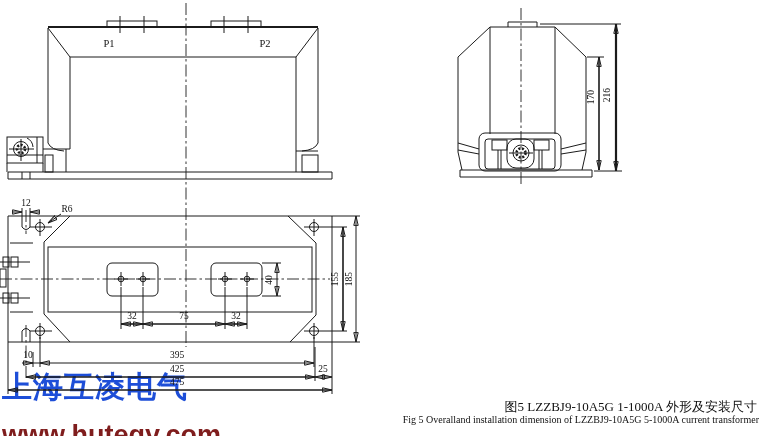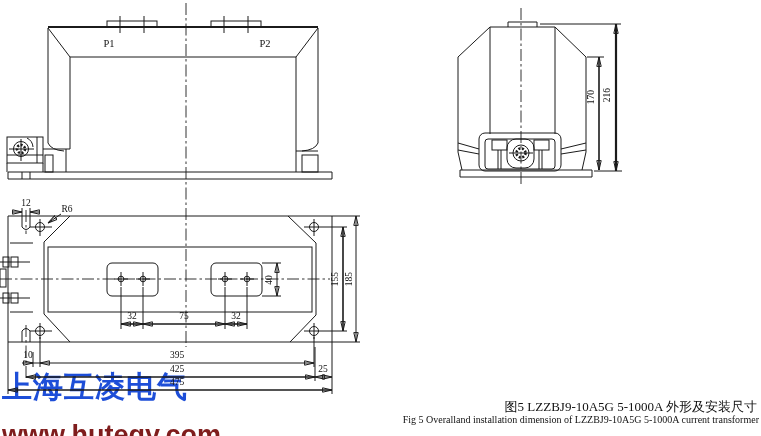--- a/index.html
+++ b/index.html
@@ -267,15 +267,15 @@
         <line class="med" x1="26" y1="377" x2="315" y2="377" marker-start="url(#arr)" marker-end="url(#arr)"></line>
         <text x="177" y="372" text-anchor="middle">425</text>
         <line x1="315" y1="377" x2="332" y2="377" marker-start="url(#arr)" marker-end="url(#arr)"></line>
         <text x="323" y="372" text-anchor="middle">25</text>
         <line class="med" x1="8" y1="390" x2="332" y2="390" marker-start="url(#arr)" marker-end="url(#arr)"></line>
         <text x="177" y="385" text-anchor="middle">475</text>
       </g>
     </g>
   </svg>
 
-  <div id="cap-zh">图5 LZZBJ9-10A5G  5-1000A 外形及安装尺寸</div>
+  <div id="cap-zh">图5 LZZBJ9-10A5G  1-1000A 外形及安装尺寸</div>
   <div id="cap-en">Fig 5 Overalland installation dimension of LZZBJ9-10A5G 5-1000A  current transformer</div>
 </div>
 
 </body></html>

